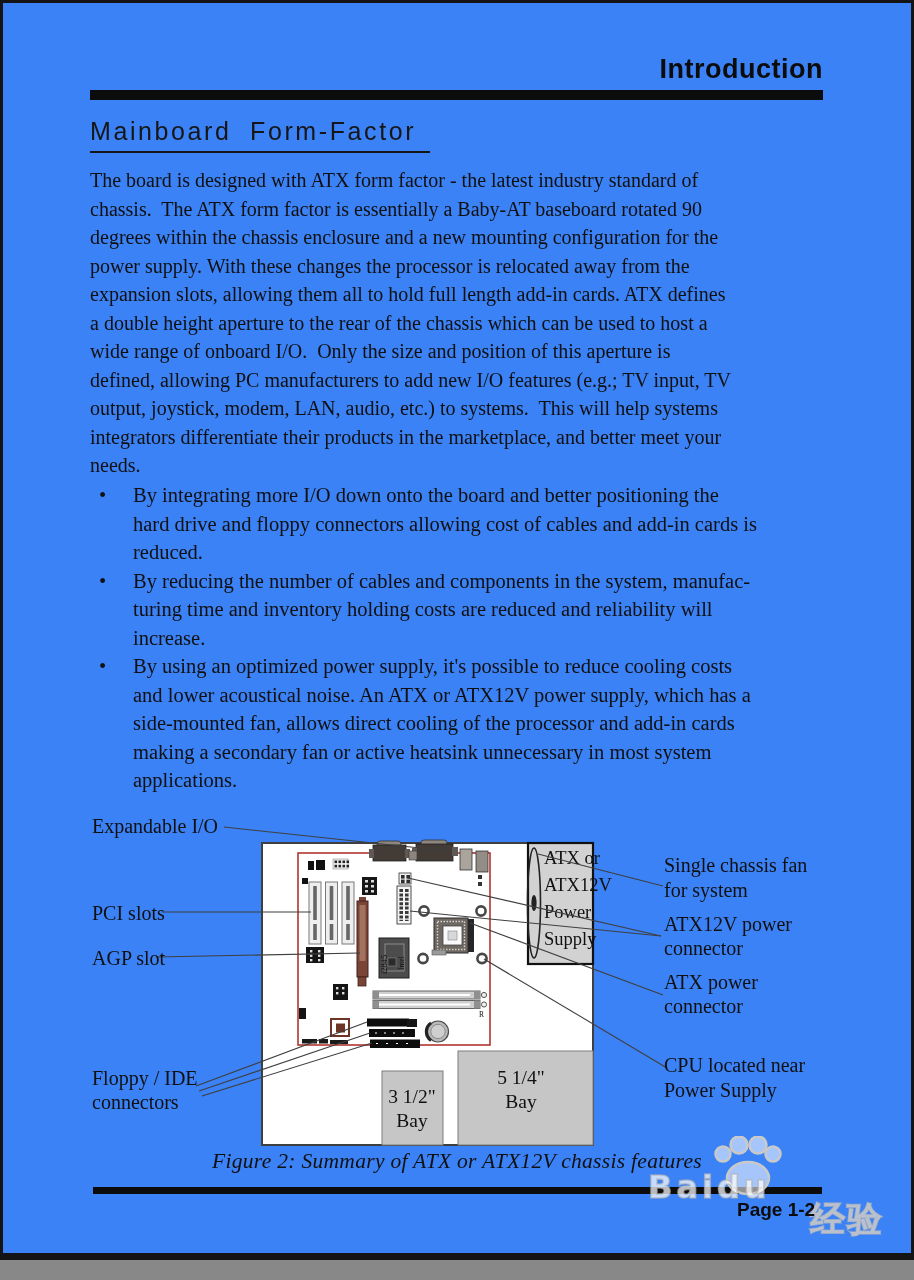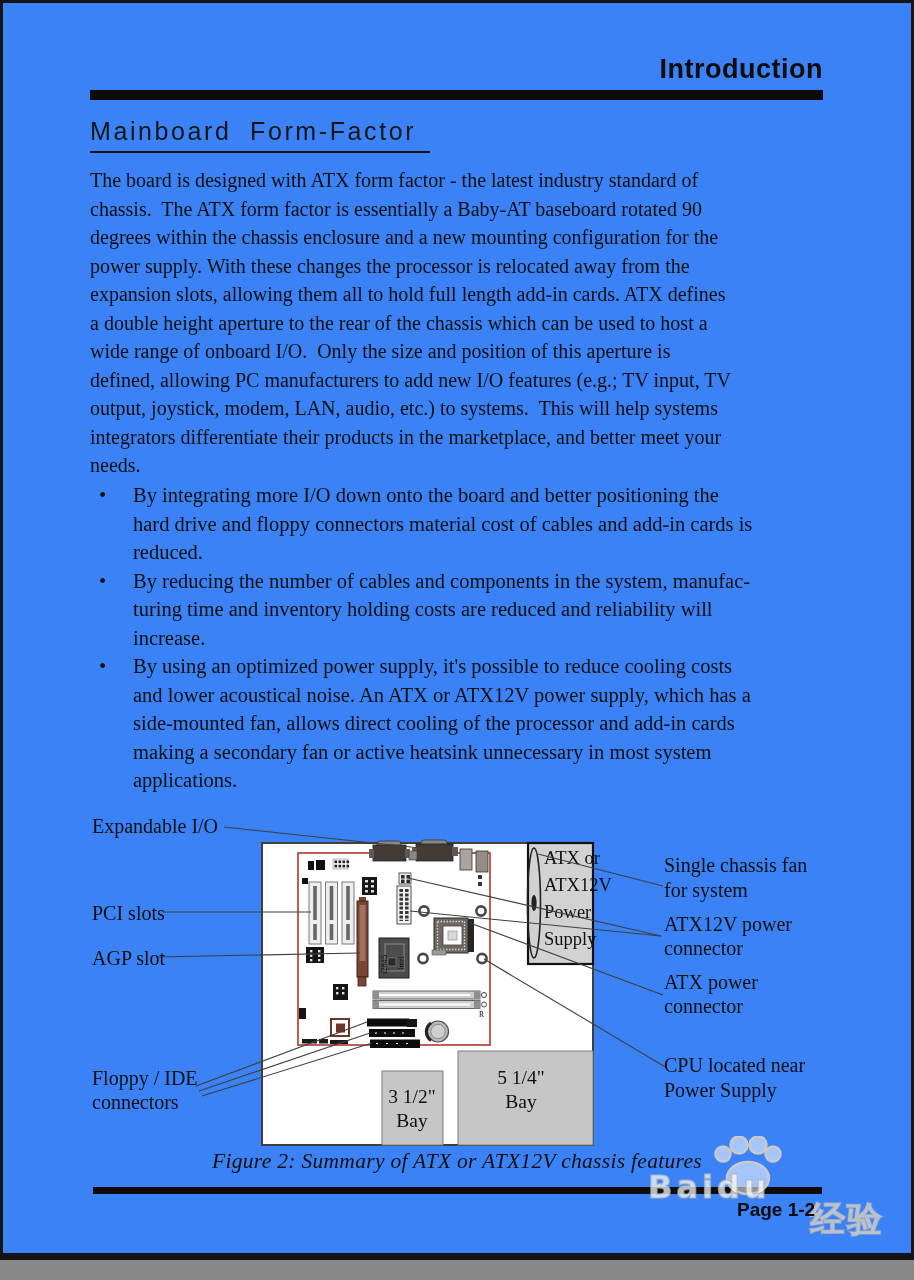--- a/index.html
+++ b/index.html
@@ -72,21 +72,21 @@
 wide range of onboard I/O.  Only the size and position of this aperture is
 defined, allowing PC manufacturers to add new I/O features (e.g.; TV input, TV
 output, joystick, modem, LAN, audio, etc.) to systems.  This will help systems
 integrators differentiate their products in the marketplace, and better meet your
 needs.</div>
 
   <div class="bullet-list">
     <div class="bullet-item">
       <span class="bullet-marker">•</span>
       <div class="bullet-text">By integrating more I/O down onto the board and better positioning the
-hard drive and floppy connectors material cost of cables and add-in cards is
+hard drive and floppy connectors allowing cost of cables and add-in cards is
 reduced.</div>
     </div>
     <div class="bullet-item">
       <span class="bullet-marker">•</span>
       <div class="bullet-text">By reducing the number of cables and components in the system, manufac-
 turing time and inventory holding costs are reduced and reliability will
 increase.</div>
     </div>
     <div class="bullet-item">
       <span class="bullet-marker">•</span>

